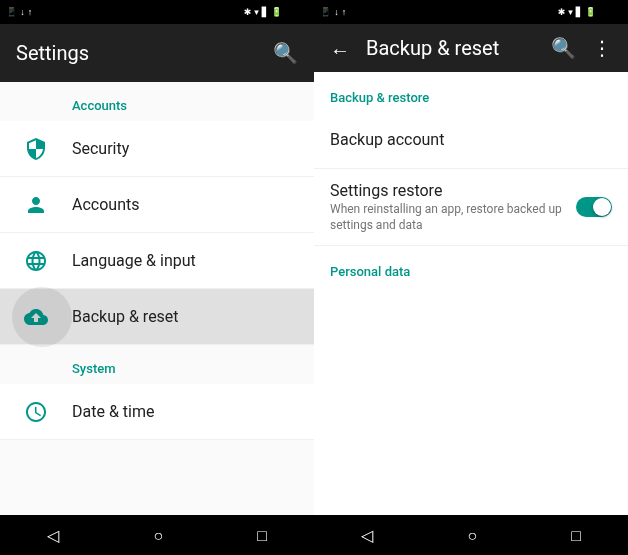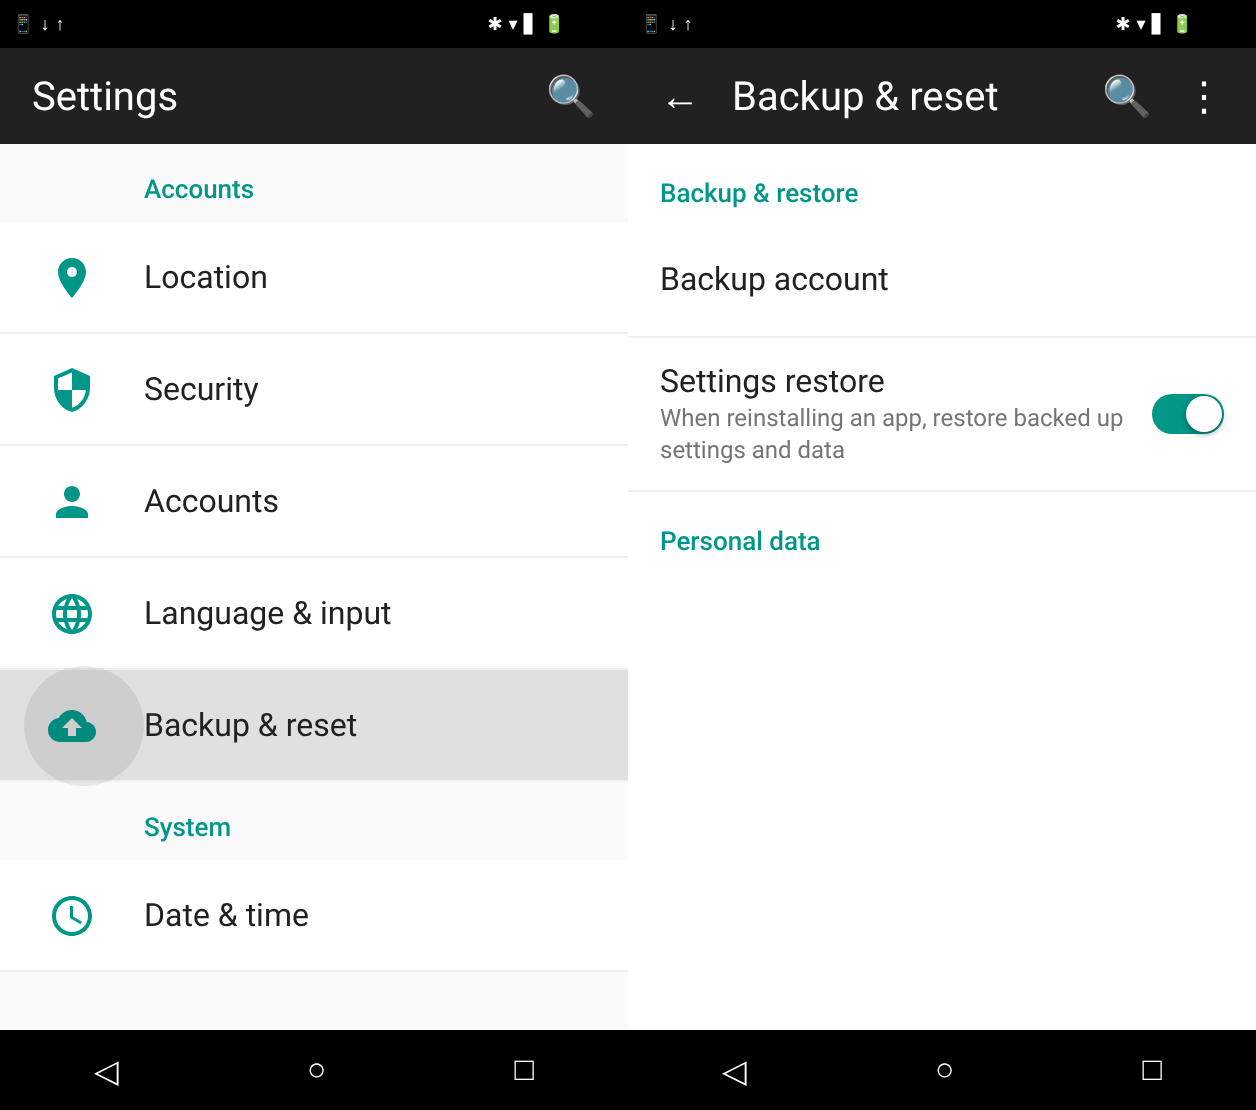--- a/index.html
+++ b/index.html
@@ -56,21 +56,21 @@
     }
     .status-time {
       color: #fff;
       font-size: 11px;
       font-weight: bold;
       margin-top: 38px;
     }
 
     
     .app-bar {
-      height: 48px;
+      height: 58px;
       background: #212121;
       display: flex;
       align-items: center;
       padding: 0 16px;
       flex-shrink: 0;
     }
     .app-bar-title {
       color: #fff;
       font-size: 20px;
       font-weight: 400;
@@ -266,30 +266,20 @@
     <span class="app-bar-title">Settings</span>
     <div class="app-bar-right">
       <span class="app-bar-icon">🔍</span>
     </div>
   </div>
 
   <div class="content">
 
     <div class="section-header">Accounts</div>
 
-    <div class="settings-item">
-      <div class="item-icon">
-        <svg viewBox="0 0 24 24">
-          <path d="M12 2C8.13 2 5 5.13 5 9c0 5.25 7 13 7 13s7-7.75 7-13c0-3.87-3.13-7-7-7zm0 9.5c-1.38 0-2.5-1.12-2.5-2.5s1.12-2.5 2.5-2.5 2.5 1.12 2.5 2.5-1.12 2.5-2.5 2.5z"></path>
-        </svg>
-      </div>
-      <div class="item-text">
-        <div class="item-title">Location</div>
-      </div>
-    </div>
 
     <div class="settings-item">
       <div class="item-icon">
         <svg viewBox="0 0 24 24">
           <path d="M12 1L3 5v6c0 5.55 3.84 10.74 9 12 5.16-1.26 9-6.45 9-12V5l-9-4zm0 10.99h7c-.53 4.12-3.28 7.79-7 8.94V12H5V6.3l7-3.11v8.8z"></path>
         </svg>
       </div>
       <div class="item-text">
         <div class="item-title">Security</div>
       </div>

